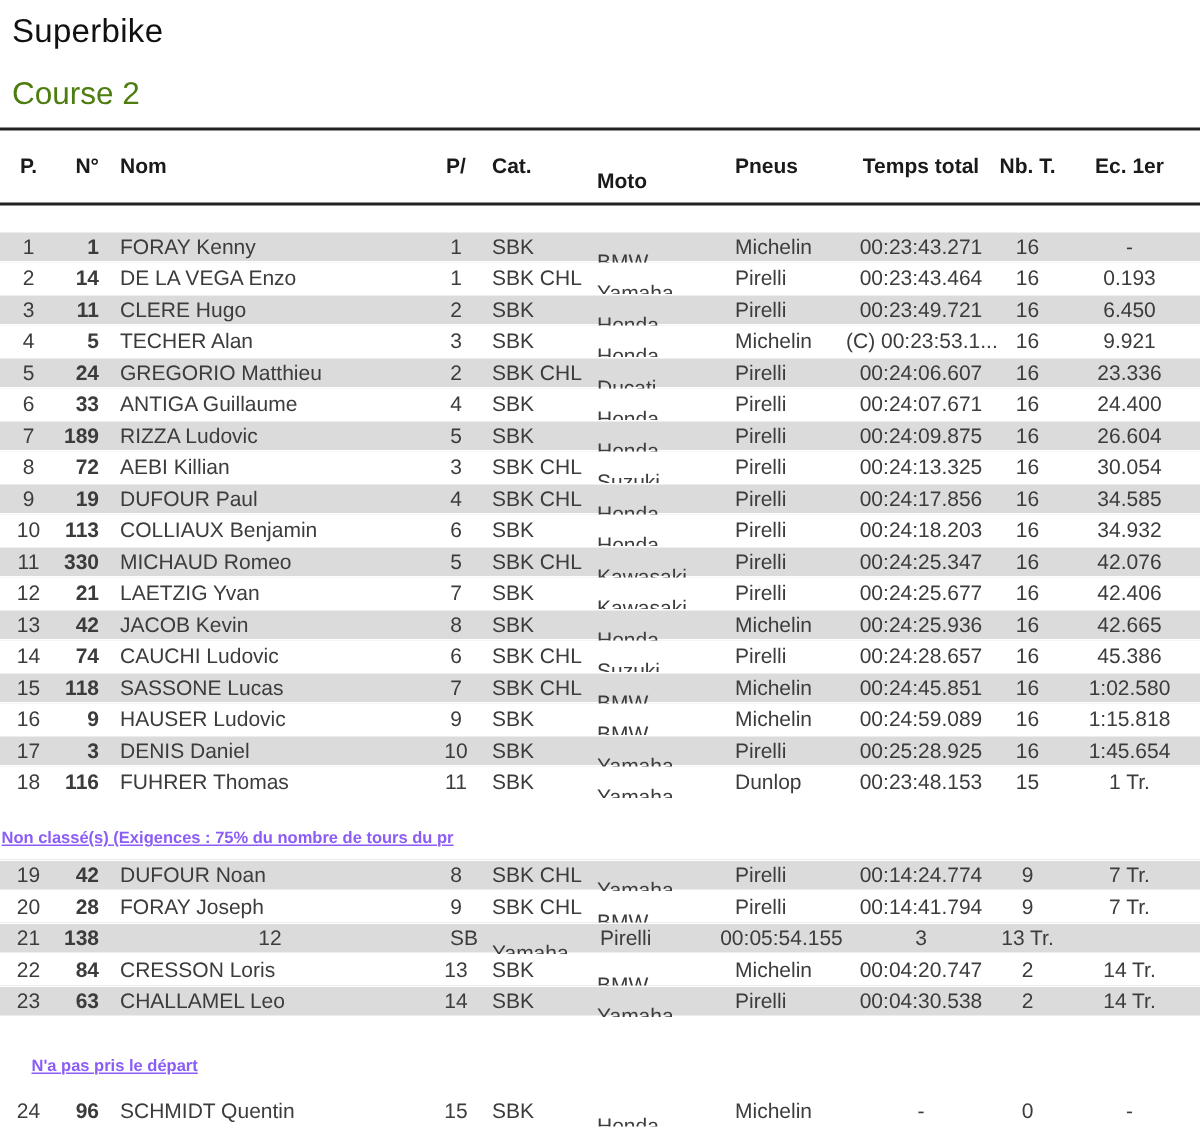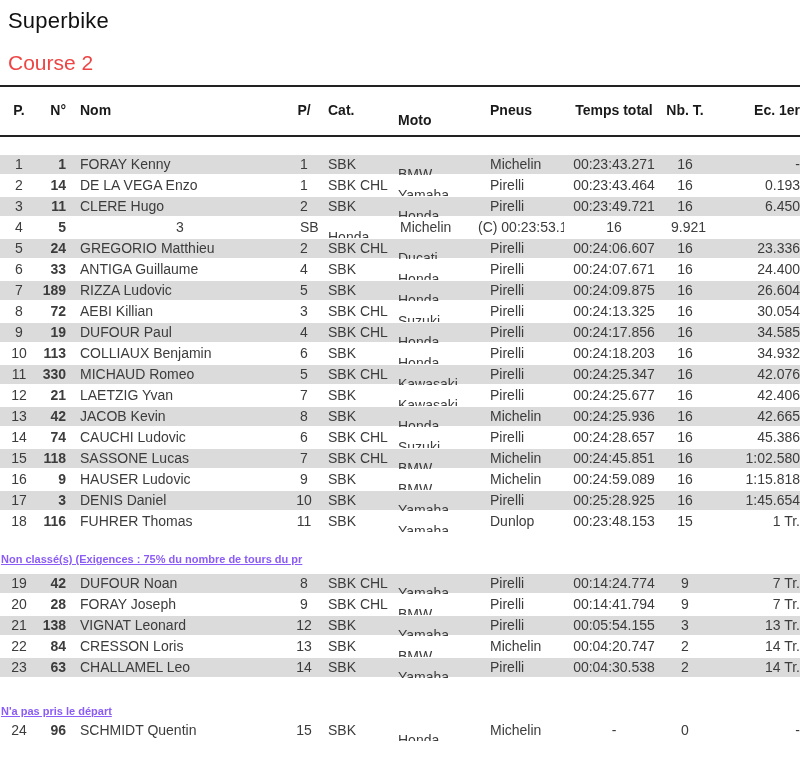--- a/index.html
+++ b/index.html
@@ -5,21 +5,21 @@
   * { margin:0; padding:0; box-sizing:content-box; }
   html,body { background:#ffffff; }
   body {
     width:800px; height:760px; overflow:hidden;
     font-family:"Liberation Sans","DejaVu Sans",sans-serif;
     -webkit-font-smoothing:antialiased;
   }
   .sheet { width:800px; height:760px; position:relative; }
 
   .title    { font-size:22px; font-weight:400; color:#111; margin:8px 0 0 8px; letter-spacing:0.2px; }
-  .subtitle { font-size:21px; font-weight:400; color:#ef4444; margin:17px 0 0 8px; }
+  .subtitle { font-size:21px; font-weight:400; color:#4d7c0f; margin:17px 0 0 8px; }
 
   .rule  { height:2px; background:#222; margin-top:10px; }
   .rule2 { height:2px; background:#222; }
 
   .grid-row {
     display:grid;
     grid-template-columns:38px 32px 220px 28px 70px 90px 86px 100px 42px 94px;
     width:800px;
   }
   .thead { padding:15px 0 7px 0; font-size:14px; font-weight:700; color:#1a1a1a; }
@@ -31,30 +31,30 @@
   .c { overflow:hidden; white-space:nowrap; }
   .col-pos   { text-align:center; }
   .col-num   { text-align:right; padding-right:4px; font-weight:700; }
   .col-name  { padding-left:10px; }
   .col-pcat  { text-align:center; }
   .col-cat   { padding-left:10px; }
   .col-moto  { padding-left:10px;margin-top:10px; }
   .col-pneus { padding-left:12px; }
   .col-time  { text-align:center; }
   .col-laps  { text-align:center; }
-  .col-gap   { text-align:right; }
+  .col-gap   { text-align:center; }
 
   .section:first-child .rows { margin-top:17px; }
   .sec-h {
     font-size:11px; font-weight:700; color:#8b5cf6;
     text-decoration:underline;
     margin:21px 0 8px 1px;
     white-space:nowrap; overflow:hidden; max-width:443px;
   }
-  .section:nth-child(3) .sec-h { margin-top:27px; margin-bottom:3px; }
+  .section:nth-child(3) .sec-h { margin-top:27px; margin-bottom:13px;padding-left:20px; }
 </style>
 </head>
 <body>
 
 <div class="sheet">
   <div class="title">Superbike</div>
   <div class="subtitle">Course 2</div>
   <div class="rule"></div>
   <div class="thead grid-row" id="thead">
       <div class="c col-pos">P.</div>
@@ -104,20 +104,21 @@
             <div class="c col-cat">SBK</div>
             <div class="c col-moto">Honda</div>
             <div class="c col-pneus">Pirelli</div>
             <div class="c col-time">00:23:49.721</div>
             <div class="c col-laps">16</div>
             <div class="c col-gap">6.450</div>
           </div>
           <div class="row grid-row">
             <div class="c col-pos">4</div>
             <div class="c col-num">5</div>
+            <div class="c col-name">TECHER Alan</div>
             <div class="c col-pcat">3</div>
             <div class="c col-cat">SBK</div>
             <div class="c col-moto">Honda</div>
             <div class="c col-pneus">Michelin</div>
             <div class="c col-time">(C)  00:23:53.1...</div>
             <div class="c col-laps">16</div>
             <div class="c col-gap">9.921</div>
           </div>
           <div class="row grid-row shaded">
             <div class="c col-pos">5</div>
@@ -312,21 +313,20 @@
             <div class="c col-cat">SBK CHL</div>
             <div class="c col-moto">BMW</div>
             <div class="c col-pneus">Pirelli</div>
             <div class="c col-time">00:14:41.794</div>
             <div class="c col-laps">9</div>
             <div class="c col-gap">7 Tr.</div>
           </div>
           <div class="row grid-row shaded">
             <div class="c col-pos">21</div>
             <div class="c col-num">138</div>
-            <div class="c col-name">VIGNAT Leonard</div>
             <div class="c col-pcat">12</div>
             <div class="c col-cat">SBK</div>
             <div class="c col-moto">Yamaha</div>
             <div class="c col-pneus">Pirelli</div>
             <div class="c col-time">00:05:54.155</div>
             <div class="c col-laps">3</div>
             <div class="c col-gap">13 Tr.</div>
           </div>
           <div class="row grid-row">
             <div class="c col-pos">22</div>

